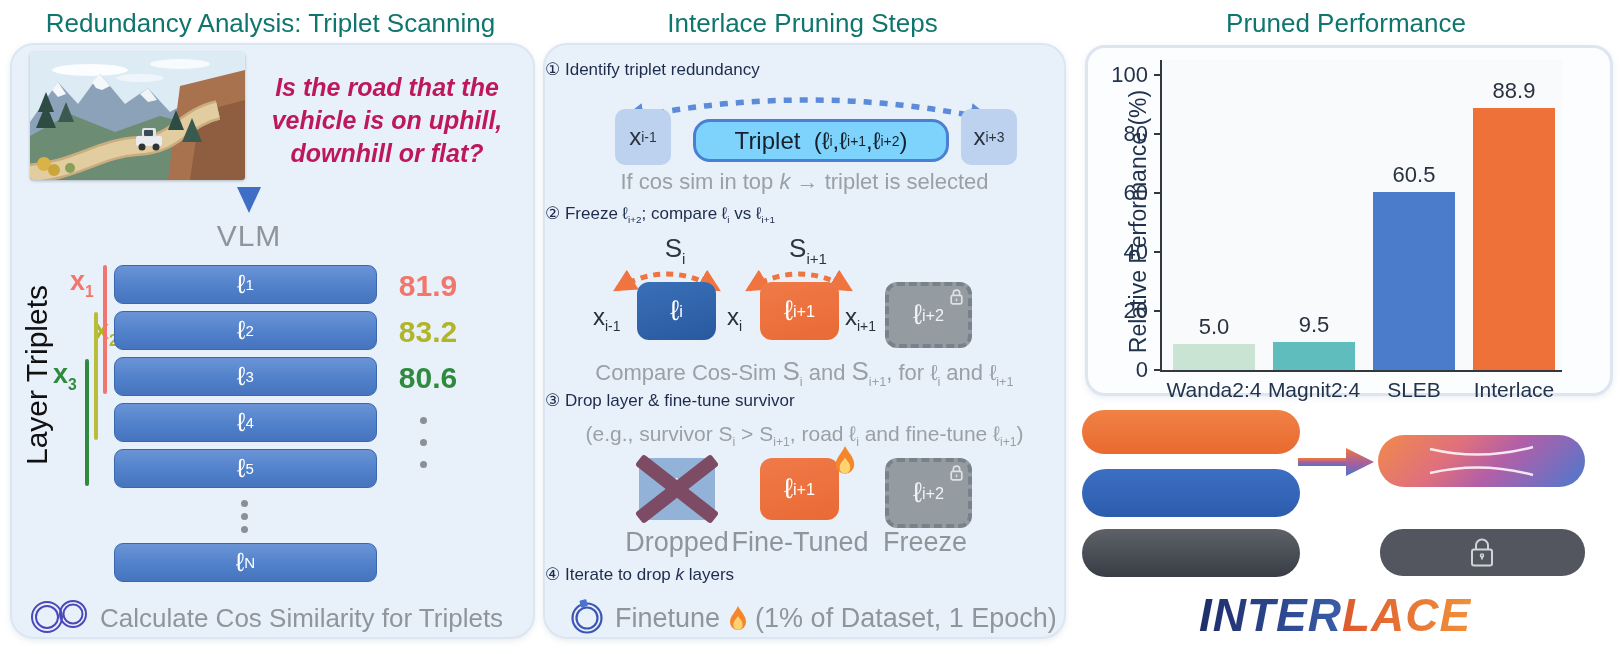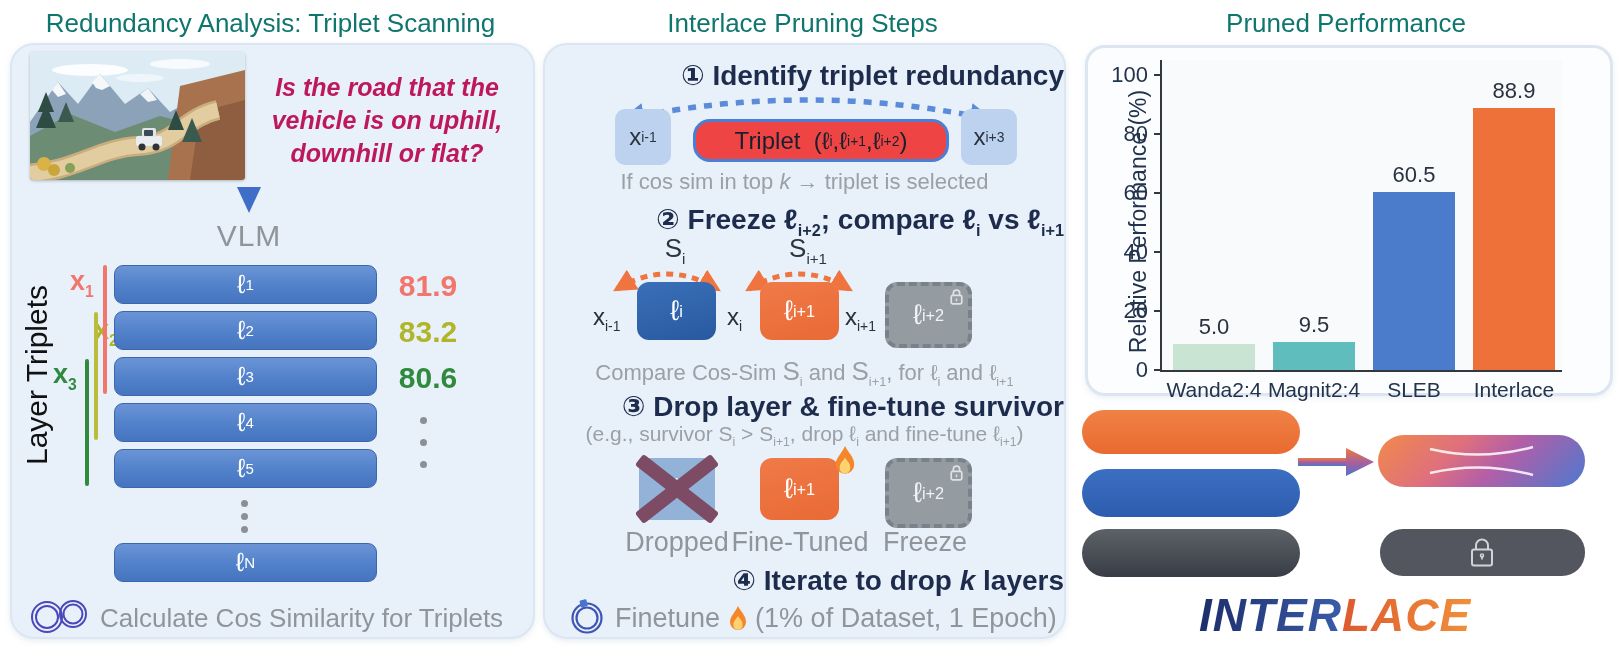--- a/index.html
+++ b/index.html
@@ -16,25 +16,25 @@
   .xmark{font-weight:bold;font-size:27px;white-space:nowrap;}
   .vline{position:absolute;width:4px;border-radius:2px;}
   .layer-bar{position:absolute;left:102px;width:261px;height:37px;border-radius:9px;
      background:linear-gradient(180deg,#6b94d6 0%,#5181ca 55%,#4674be 100%);
      border:1.5px solid #3a67b0;color:#fff;font-size:26px;display:flex;align-items:center;justify-content:center;}
   .score{font-weight:bold;font-size:30px;width:80px;text-align:center;}
   .dot{position:absolute;width:7px;height:7px;border-radius:50%;background:#8a9096;}
   .foot-text{font-size:26px;color:#8f959b;white-space:nowrap;}
   .sb{font-size:0.58em;vertical-align:-0.45em;}
   
-  .step-h{position:absolute;left:0;width:100%;text-align:right;font-size:28px;font-weight:700;color:#1d2b4d;white-space:nowrap;}
+  .step-h{position:absolute;left:0;width:100%;text-align:left;font-size:17px;font-weight:400;color:#1d2b4d;white-space:nowrap;}
   .gray-cap{position:absolute;left:0;width:100%;text-align:center;font-size:22px;color:#9aa0a6;white-space:nowrap;}
   .xsq{position:absolute;width:56px;height:56px;border-radius:10px;background:#bcd2ef;color:#2b3440;
        display:flex;align-items:center;justify-content:center;font-size:24px;}
-  .triplet-box{position:absolute;background:#ef4444;border:3px solid #4a7fd4;border-radius:17px;
+  .triplet-box{position:absolute;background:#7dd3fc;border:3px solid #4a7fd4;border-radius:17px;
        display:flex;align-items:center;justify-content:center;font-size:24px;color:#16202e;}
   .xlbl{position:absolute;font-size:24px;color:#2a3038;white-space:nowrap;}
   .lbox{position:absolute;width:79px;height:58px;border-radius:12px;color:#fff;font-size:28px;
        display:flex;align-items:center;justify-content:center;}
   .lbox-blue{background:linear-gradient(165deg,#3a70b8,#28599f);}
   .lbox-orange{background:linear-gradient(165deg,#ef7a48,#e96a35);}
   .lbox-gray{background:#949ba1;border:4px dashed #79828a;color:rgba(255,255,255,.88);}
   .lbox-dropped{background:#92b2d8;}
   .simlbl{position:absolute;font-size:26px;color:#2b3440;text-align:center;}
   .sublabel{position:absolute;font-size:27px;color:#8f959b;text-align:center;transform:translateX(-50%);white-space:nowrap;}
@@ -221,21 +221,21 @@
       <svg class="abs" style="right:4px;top:2px;" width="15" height="18" viewBox="0 0 14 17">
           <path d="M4,7 V5 a3,3 0 0 1 6,0 V7" fill="none" stroke="#dfe2e5" stroke-width="1.6"></path>
           <rect x="2" y="7" width="10" height="8" rx="1.5" fill="none" stroke="#dfe2e5" stroke-width="1.6"></rect>
           <line x1="7" y1="10" x2="7" y2="12.5" stroke="#dfe2e5" stroke-width="1.4"></line>
         </svg>
     </div>
 
     <div class="gray-cap" style="top:311px;"><span>Compare Cos-Sim </span><span style="font-size:26px;">S</span><span class="sb">i</span><span> and </span><span style="font-size:26px;">S</span><span class="sb">i+1</span><span>, for </span><span>ℓ</span><span class="sb">i</span><span> and </span><span>ℓ</span><span class="sb">i+1</span></div>
 
     <div class="step-h" style="top:345px;">③ Drop layer &amp; fine-tune survivor</div>
-    <div class="gray-cap" style="top:377px;font-size:21px;"><span>(e.g., survivor </span><span>S</span><span class="sb">i</span><span> &gt; </span><span>S</span><span class="sb">i+1</span><span>, drop </span><span>ℓ</span><span class="sb">i</span><span> and fine-tune </span><span>ℓ</span><span class="sb">i+1</span><span>)</span></div>
+    <div class="gray-cap" style="top:377px;font-size:21px;"><span>(e.g., survivor </span><span>S</span><span class="sb">i</span><span> &gt; </span><span>S</span><span class="sb">i+1</span><span>, road </span><span>ℓ</span><span class="sb">i</span><span> and fine-tune </span><span>ℓ</span><span class="sb">i+1</span><span>)</span></div>
 
     <div class="lbox lbox-dropped" style="left:94px;top:413px;height:62px;width:76px;overflow:visible;">
       <span>ℓ</span>
         <span class="sb">i</span>
       <div class="xcross" style="transform:translate(-50%,-50%) rotate(38deg);"></div>
       <div class="xcross" style="transform:translate(-50%,-50%) rotate(-38deg);"></div>
     </div>
     <div class="lbox lbox-orange" style="left:215px;top:413px;height:62px;">
         <span>ℓ</span>
         <span class="sb">i+1</span>

